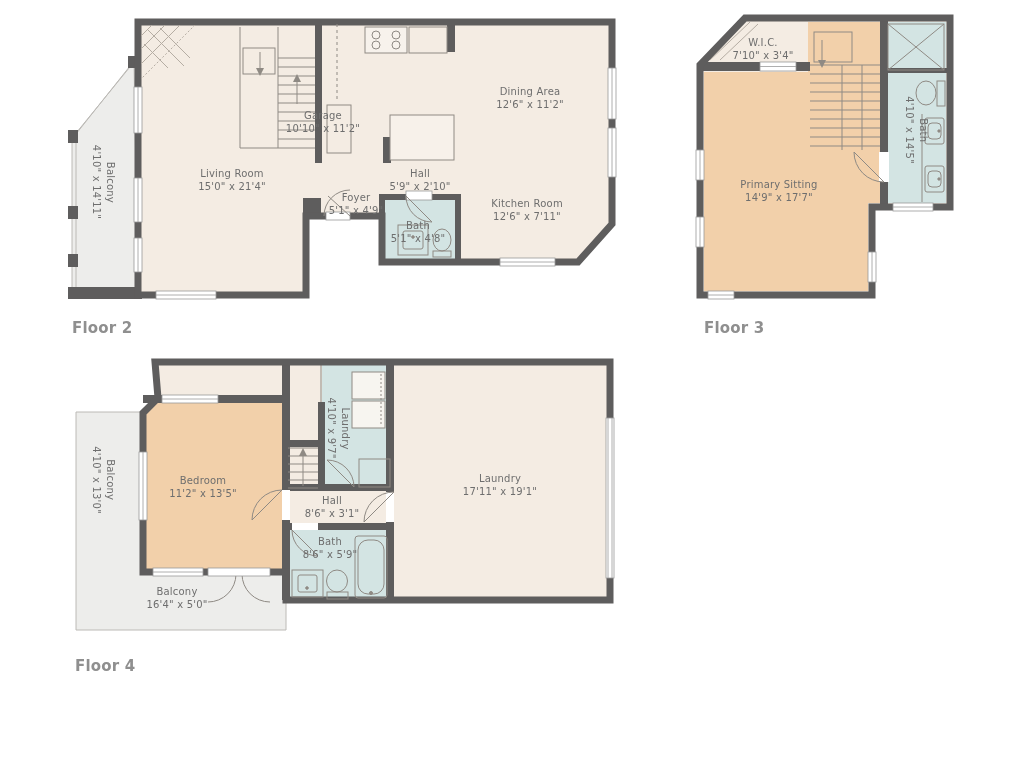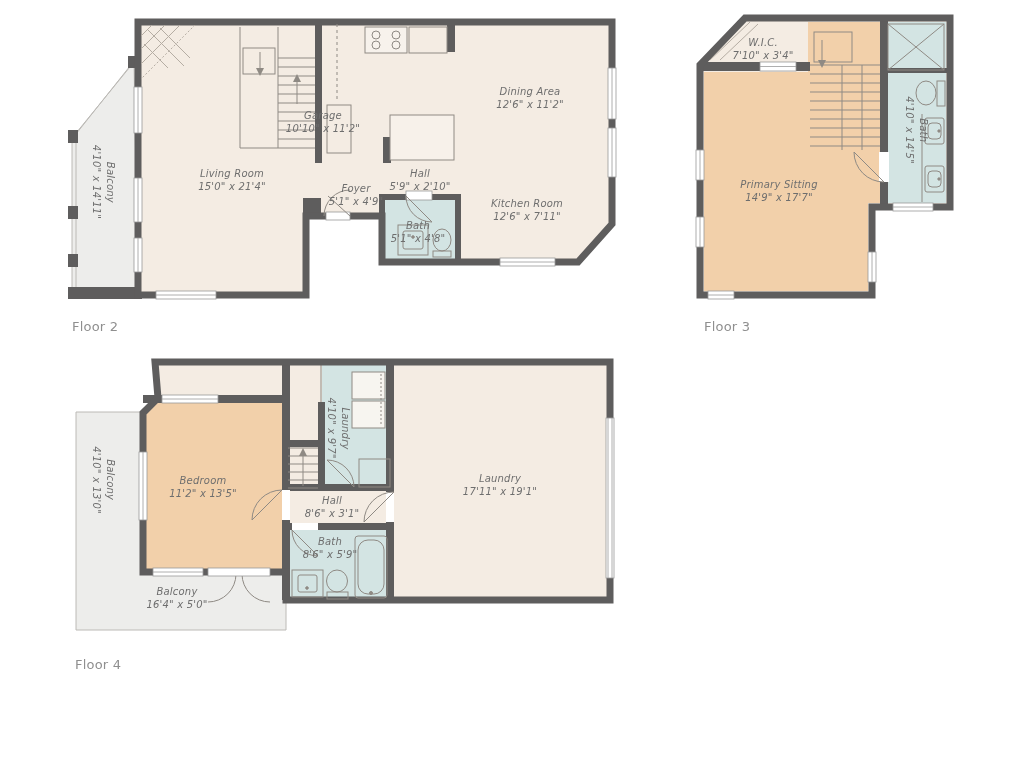--- a/index.html
+++ b/index.html
@@ -2,23 +2,23 @@
 <html><head>
 <meta charset="utf-8">
 <style>
   html,body{margin:0;padding:0;background:#ffffff;}
   .canvas{position:relative;width:1024px;height:768px;background:#ffffff;overflow:hidden;
           font-family:"DejaVu Sans",sans-serif;}
   .floor{position:absolute;}
   .floor svg{position:absolute;left:0;top:0;}
   .room-label{position:absolute;transform:translate(-50%,-50%);text-align:center;
       color:#6e6e6e;font-size:10px;line-height:13px;letter-spacing:.2px;white-space:nowrap;}
-  .room-label .rname,.room-label .rdims{display:block;font-style:italic;}
+  .room-label .rname,.room-label .rdims{display:block;}
   .room-label.vert{writing-mode:vertical-rl;white-space:normal;line-height:14px;}
-  .floor-caption{position:absolute;color:#8f8f8f;font-size:13px;letter-spacing:.2px;}
+  .floor-caption{position:absolute;color:#8f8f8f;font-size:15px;letter-spacing:.2px;font-weight:bold;}
   .disclaimer{position:absolute;left:0;right:0;top:736px;text-align:center;
       color:#7b7b7b;font-size:11px;letter-spacing:.2px;}
 </style>
 </head>
 <body>
 
 <div class="canvas">
 
   <section class="floor" style="left:60px;top:10px;width:560px;height:330px">
     <svg width="560" height="300" viewBox="0 0 560 300">
@@ -153,21 +153,21 @@
       <span class="rdims">15'0" x 21'4"</span>
     </div>
     <div class="room-label" style="left:263px;top:112px">
       <span class="rname">Garage</span>
       <span class="rdims">10'10" x 11'2"</span>
     </div>
     <div class="room-label" style="left:470px;top:88px">
       <span class="rname">Dining Area</span>
       <span class="rdims">12'6" x 11'2"</span>
     </div>
-    <div class="room-label" style="left:296px;top:185px">
+    <div class="room-label" style="left:296px;top:194px">
       <span class="rname">Foyer</span>
       <span class="rdims">5'1" x 4'9"</span>
     </div>
     <div class="room-label" style="left:360px;top:170px">
       <span class="rname">Hall</span>
       <span class="rdims">5'9" x 2'10"</span>
     </div>
     <div class="room-label" style="left:358px;top:222px">
       <span class="rname">Bath</span>
       <span class="rdims">5'1" x 4'8"</span>

